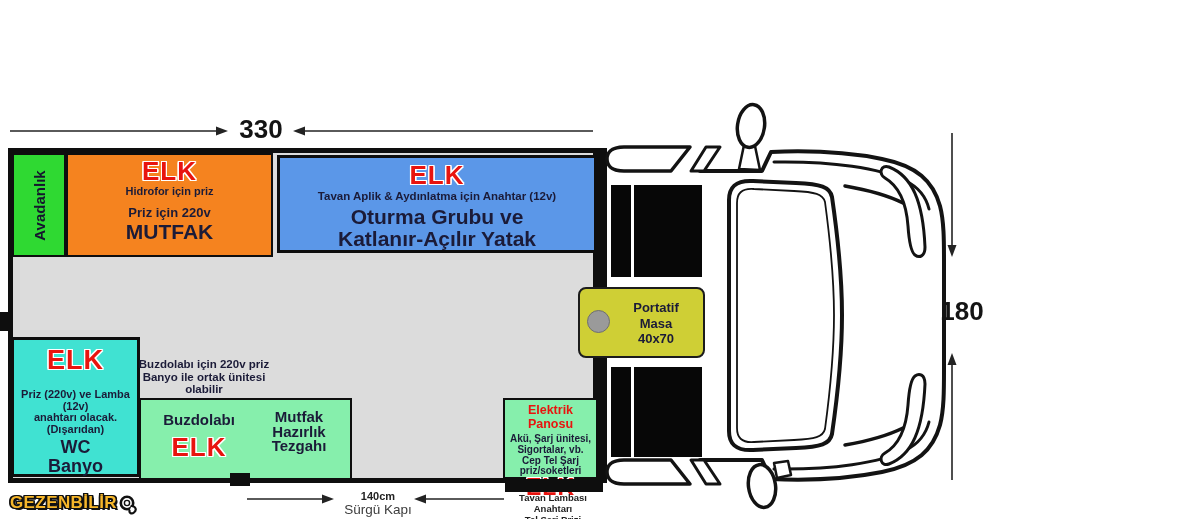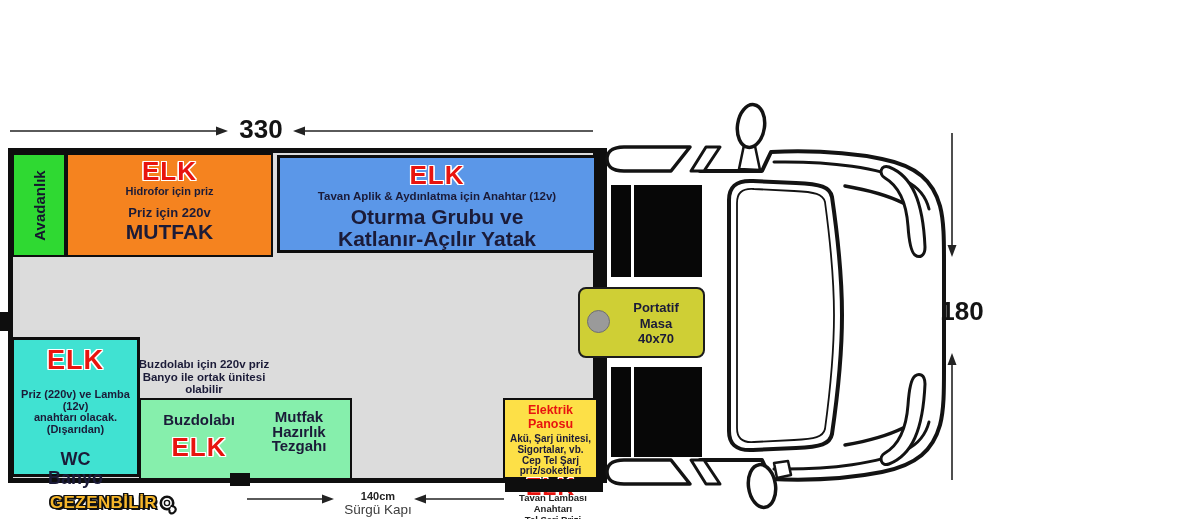--- a/index.html
+++ b/index.html
@@ -14,21 +14,21 @@
                    -1.2px 0 0 #fff,1.2px 0 0 #fff,0 -1.2px 0 #fff,0 1.2px 0 #fff;}
   .dim{position:absolute;font-weight:bold;color:#141414;font-size:26px;text-align:center;}
   .note{font-weight:bold;}
   .vwrap{position:absolute;inset:0;display:flex;align-items:center;justify-content:center;}
   .vtext{transform:rotate(-90deg);white-space:nowrap;font-weight:bold;font-size:15px;color:#15152e;}
   svg{display:block;}
   #overlay{position:absolute;left:0;top:0;z-index:4;pointer-events:none;}
   #masa{z-index:5;}
   .logo-txt{font-size:17px;font-weight:800;letter-spacing:.4px;color:#f6b62a;
        text-shadow:-1.4px -1.4px 0 #111,1.4px -1.4px 0 #111,-1.4px 1.4px 0 #111,1.4px 1.4px 0 #111,
-                   -1.4px 0 0 #111,1.4px 0 0 #111,0 -1.4px 0 #111,0 1.4px 0 #111,2px 2px 0 #111;margin-left:40px;}
+                   -1.4px 0 0 #111,1.4px 0 0 #111,0 -1.4px 0 #111,0 1.4px 0 #111,2px 2px 0 #111;}
 </style>
 </head>
 <body>
 
 <div id="page">
 
   <div class="abs" style="left:8px;top:148px;width:599px;height:335px;background:#dcdcdc;border:5px solid #0e0e0e;"></div>
 
   <div class="abs" style="left:593px;top:148px;width:14px;height:335px;background:#0e0e0e;"></div>
 
@@ -50,41 +50,41 @@
     <div style="font-size:11.5px;line-height:14px;">Tavan Aplik &amp; Aydınlatma için Anahtar (12v)</div>
     <div style="font-size:21px;line-height:23px;margin-top:2px;">Oturma Grubu ve</div>
     <div style="font-size:21px;line-height:22px;">Katlanır-Açılır Yatak</div>
   </div>
 
   <div class="box b3" style="left:11px;top:337px;width:129px;height:140px;background:#40e2d2;padding-top:5px;">
     <div class="elk" style="font-size:27px;line-height:30px;">ELK</div>
     <div style="font-size:11px;line-height:11.5px;margin-top:14px;">Priz (220v) ve Lamba (12v)</div>
     <div style="font-size:11px;line-height:11.5px;">anahtarı olacak.</div>
     <div style="font-size:11px;line-height:11.5px;">(Dışarıdan)</div>
-    <div style="font-size:18px;line-height:19px;margin-top:15px;">WC</div>
+    <div style="font-size:18px;line-height:19px;margin-top:3px;">WC</div>
     <div style="font-size:18px;line-height:19px;">Banyo</div>
   </div>
 
   <div class="box note" style="left:133px;top:358px;width:142px;height:40px;font-size:11.5px;line-height:12.5px;">
     <div>Buzdolabı için 220v priz</div>
     <div>Banyo ile ortak ünitesi</div>
     <div>olabilir</div>
   </div>
 
   <div class="box b2" style="left:139px;top:398px;width:213px;height:82px;background:#86efac;">
     <div class="abs" style="left:10px;top:11px;width:96px;text-align:center;font-size:15px;">Buzdolabı</div>
     <div class="abs elk" style="left:10px;top:32px;width:96px;text-align:center;font-size:26px;">ELK</div>
     <div class="abs" style="left:112px;top:10px;width:92px;text-align:center;font-size:15px;line-height:14.5px;">
       <div>Mutfak</div>
       <div>Hazırlık</div>
       <div>Tezgahı</div>
     </div>
   </div>
 
-  <div class="box b2" style="left:503px;top:398px;width:95px;height:81px;background:#fde047;padding-top:3px;">
+  <div class="box b2" style="left:503px;top:398px;width:95px;height:81px;background:#86efac;padding-top:3px;">
     <div style="font-size:12.5px;line-height:14px;color:#e8140f;">Elektrik Panosu</div>
     <div style="font-size:10px;line-height:10.8px;margin-top:3px;">Akü, Şarj ünitesi,</div>
     <div style="font-size:10px;line-height:10.8px;">Sigortalar, vb.</div>
     <div style="font-size:10px;line-height:10.8px;">Cep Tel Şarj</div>
     <div style="font-size:10px;line-height:10.8px;">priz/soketleri</div>
     <div class="elk" style="font-size:23px;line-height:21px;">ELK</div>
   </div>
   <div class="abs" style="left:505px;top:479px;width:98px;height:13px;background:#0e0e0e;"></div>
 
   <div class="abs" style="left:230px;top:473px;width:20px;height:13px;background:#0e0e0e;"></div>

